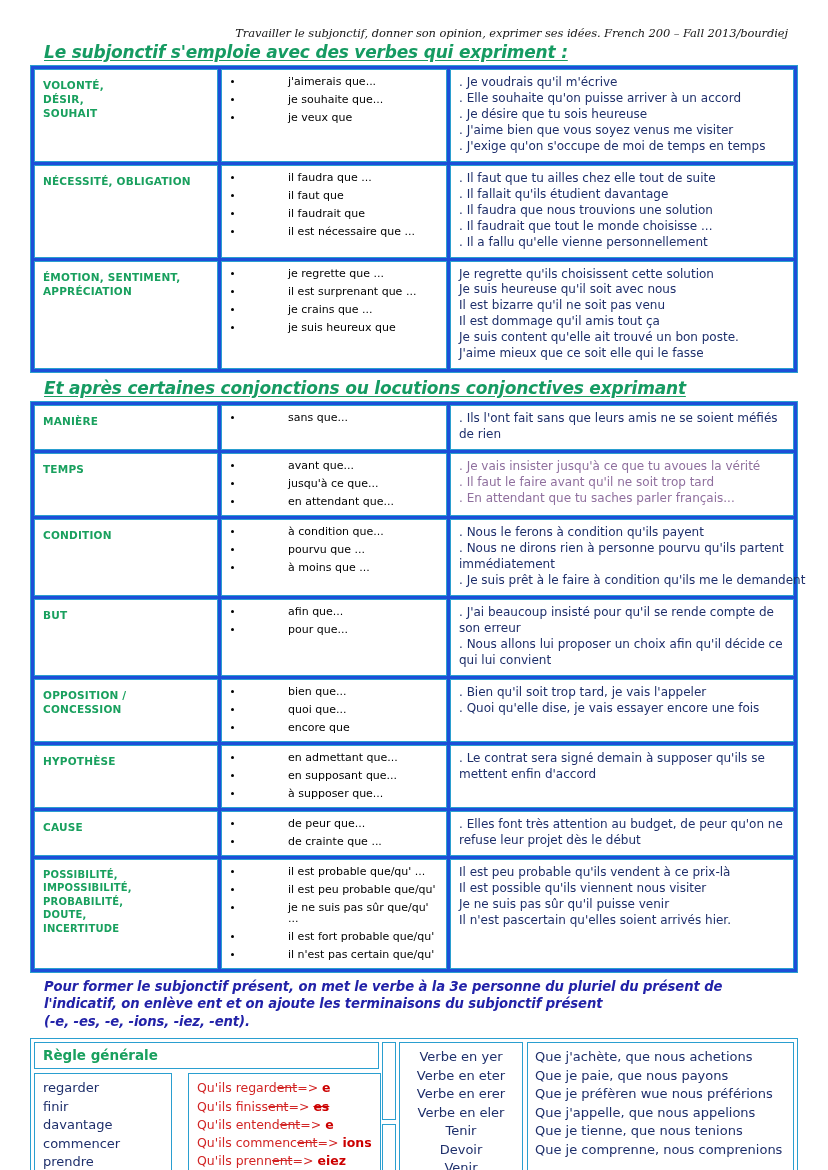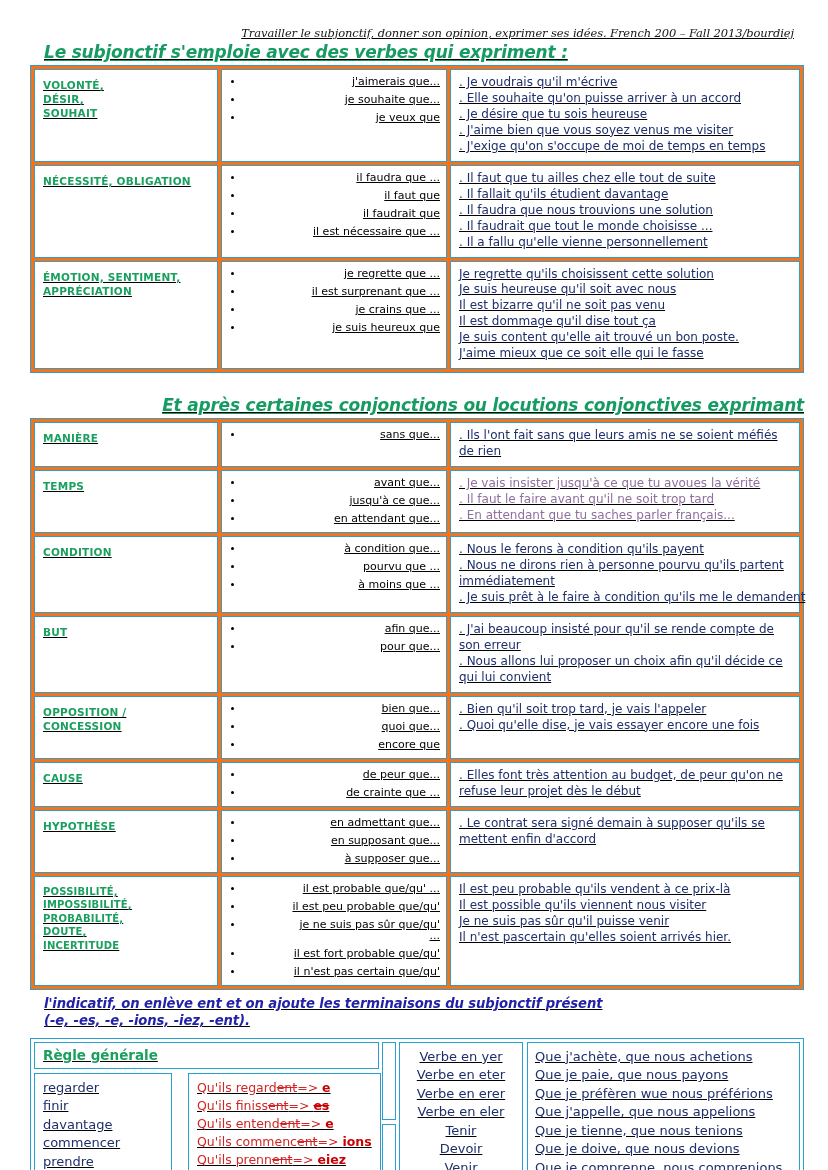--- a/index.html
+++ b/index.html
@@ -3,21 +3,21 @@
 <meta charset="utf-8">
 <style>
   html,body{margin:0;padding:0;}
   body{
     width:828px;height:1170px;
     background:#ffffff;
     font-family:"DejaVu Sans","Liberation Sans",sans-serif;
     -webkit-font-smoothing:antialiased;
     overflow:hidden;
   }
-  .page{position:relative;width:828px;height:888px;box-sizing:border-box;padding:26px 24px 0 30px;text-decoration:underline;}
+  .page{position:relative;width:828px;height:888px;box-sizing:border-box;padding:26px 30px 0 30px;}
 
   
   .hdr{
     text-align:right;
     font-family:"DejaVu Serif","Liberation Serif",serif;
     font-style:italic;
     font-size:11.5px;
     color:#161616;
     letter-spacing:-0.1px;
     padding-right:10px;
@@ -29,29 +29,29 @@
     color:#169B62;
     font-weight:bold;
     font-style:italic;
     font-size:17px;
     letter-spacing:-0.2px;
     padding-left:14px;
     margin:2px 0 3px 0;
     text-decoration:underline;
     text-underline-offset:2px;
   }
-  .sect-title.second{margin-top:22px;text-align:right;}
+  .sect-title.second{margin-top:5px;}
 
   
   .tbl{
     width:100%;
     border:1.6px solid #2a9fd0;
     border-collapse:separate;
     border-spacing:3px;
-    background:#f97316;
+    background:#1d4ed8;
     table-layout:fixed;
   }
   .tbl td{
     border:1.3px solid #2a9fd0;
     vertical-align:top;
     padding:5px 6px 6px 8px;
     background:#fff;
   }
   .c-cat{width:168px;}
   .c-mid{width:210px;}
@@ -60,21 +60,21 @@
   .cat{
     color:#19A05E;
     font-weight:bold;
     font-size:10.5px;
     line-height:1.35;
     letter-spacing:0.2px;
     padding-top:3px;
   }
   .cat.small{font-size:10px;}
 
-  ul.bul{margin:1px 0 0 0;padding:0 0 0 14px;list-style:disc;text-align:right;}
+  ul.bul{margin:1px 0 0 0;padding:0 0 0 14px;list-style:disc;}
   ul.bul li{
     color:#000;
     font-size:11px;
     line-height:1.0;
     margin:0 0 7px 0;
     padding-left:44px;
   }
   ul.bul li:last-child{margin-bottom:2px;}
   ul.bul li::marker{font-size:10px;}
 
@@ -204,21 +204,21 @@
               <li>il est surprenant que ...</li>
               <li>je crains que ...</li>
               <li>je suis heureux que</li>
             </ul>
           </td>
           <td class="c-ex">
             <div class="ex">
               <div>Je regrette qu'ils choisissent cette solution</div>
               <div>Je suis heureuse qu'il soit avec nous</div>
               <div>Il est bizarre qu'il ne soit pas venu</div>
-              <div>Il est dommage qu'il dise tout ça</div>
+              <div>Il est dommage qu'il amis tout ça</div>
               <div>Je suis content qu'elle ait trouvé un bon poste.</div>
               <div>J'aime mieux que ce soit elle qui le fasse</div>
             </div>
           </td>
         </tr>
       </tbody>
   </table>
 
   <div class="sect-title second">Et  après certaines conjonctions ou locutions conjonctives exprimant</div>
 
@@ -319,51 +319,51 @@
           <td class="c-ex">
             <div class="ex">
               <div>. Bien qu'il soit trop tard, je vais l'appeler</div>
               <div>. Quoi qu'elle dise, je vais essayer encore une fois</div>
             </div>
           </td>
         </tr>
         <tr>
           <td class="c-cat">
             <div class="cat">
-              <div>CAUSE</div>
-            </div>
-          </td>
-          <td class="c-mid">
-            <ul class="bul">
-              <li>de peur que...</li>
-              <li>de crainte que ...</li>
-            </ul>
-          </td>
-          <td class="c-ex">
-            <div class="ex">
-              <div class="wrap">. Elles font très attention au budget, de peur qu'on ne refuse leur projet dès le début</div>
-            </div>
-          </td>
-        </tr>
-        <tr>
-          <td class="c-cat">
-            <div class="cat">
               <div>HYPOTHÈSE</div>
             </div>
           </td>
           <td class="c-mid">
             <ul class="bul">
               <li>en admettant que...</li>
               <li>en supposant que...</li>
               <li>à supposer que...</li>
             </ul>
           </td>
           <td class="c-ex">
             <div class="ex">
               <div class="wrap">. Le contrat sera signé demain à supposer qu'ils se mettent enfin d'accord</div>
+            </div>
+          </td>
+        </tr>
+        <tr>
+          <td class="c-cat">
+            <div class="cat">
+              <div>CAUSE</div>
+            </div>
+          </td>
+          <td class="c-mid">
+            <ul class="bul">
+              <li>de peur que...</li>
+              <li>de crainte que ...</li>
+            </ul>
+          </td>
+          <td class="c-ex">
+            <div class="ex">
+              <div class="wrap">. Elles font très attention au budget, de peur qu'on ne refuse leur projet dès le début</div>
             </div>
           </td>
         </tr>
         <tr>
           <td class="c-cat">
             <div class="cat small">
               <div>POSSIBILITÉ,</div>
               <div>IMPOSSIBILITÉ,</div>
               <div>PROBABILITÉ,</div>
               <div>DOUTE,</div>
@@ -385,20 +385,21 @@
               <div>Il est possible qu'ils viennent nous visiter</div>
               <div>Je ne suis pas sûr qu'il puisse venir</div>
               <div>Il n'est pascertain qu'elles soient arrivés hier.</div>
             </div>
           </td>
         </tr>
       </tbody>
   </table>
 
   <div class="instr" id="instr-box">
+      <div>Pour former le subjonctif présent, on met le verbe à la 3e personne du pluriel du présent de</div>
       <div>l'indicatif, on enlève ent et on ajoute les terminaisons du subjonctif présent</div>
       <div>(-e, -es, -e, -ions, -iez, -ent).</div>
     </div>
 
   <div class="botwrap">
 
     <div class="col-left">
       <div class="box regle">Règle générale</div>
       <div class="inner2">
         <div class="box verbcol" id="verb-list">
@@ -436,21 +437,20 @@
             <div>Devoir</div>
             <div>Venir</div>
             <div>prendre</div>
           </div>
         <div class="box rt-b" id="pat-conjs">
             <div>Que j'achète, que nous achetions</div>
             <div>Que je paie, que nous payons</div>
             <div>Que je préfèren wue nous préférions</div>
             <div>Que j'appelle, que nous appelions</div>
             <div>Que je tienne, que nous tenions</div>
-            <div>Que je doive, que nous devions</div>
             <div>Que je comprenne, nous comprenions</div>
           </div>
       </div>
     </div>
 
   </div>
 
 </div>
 
 </body></html>

